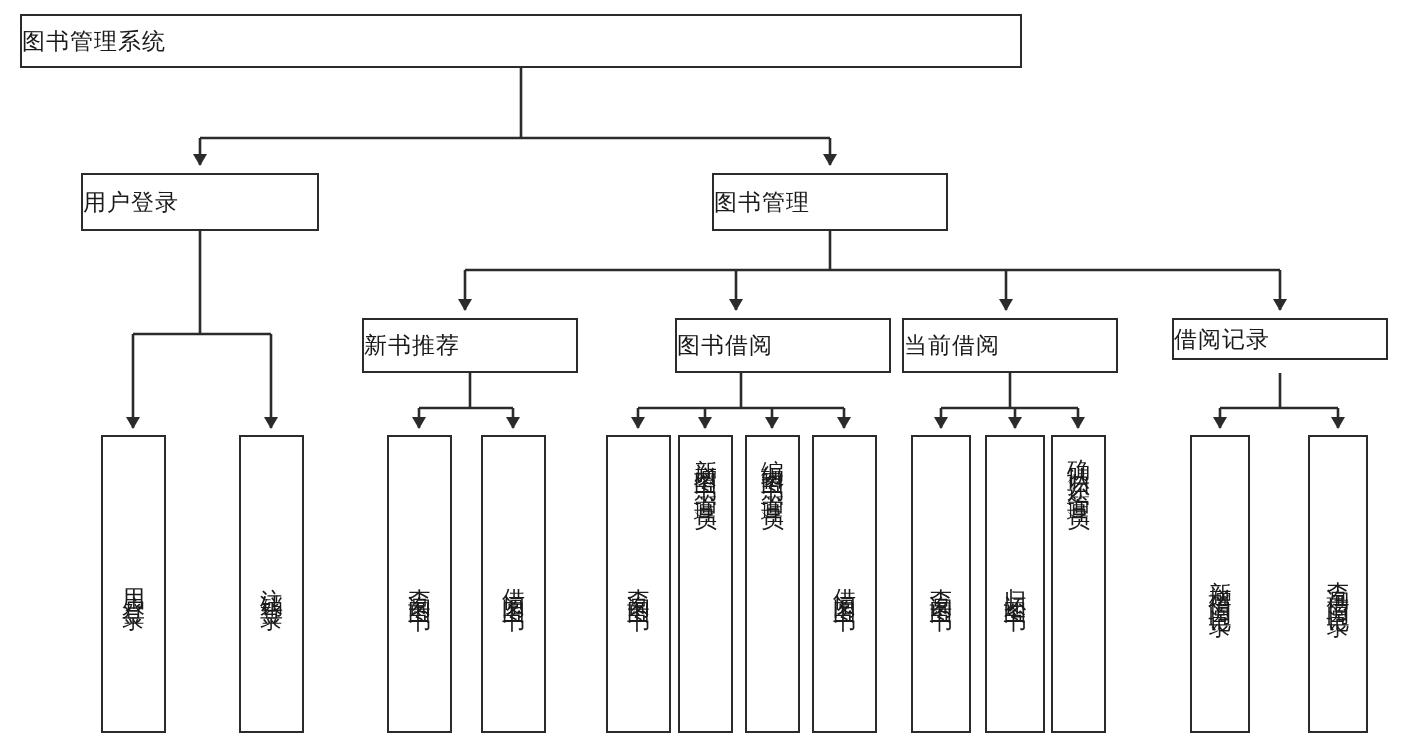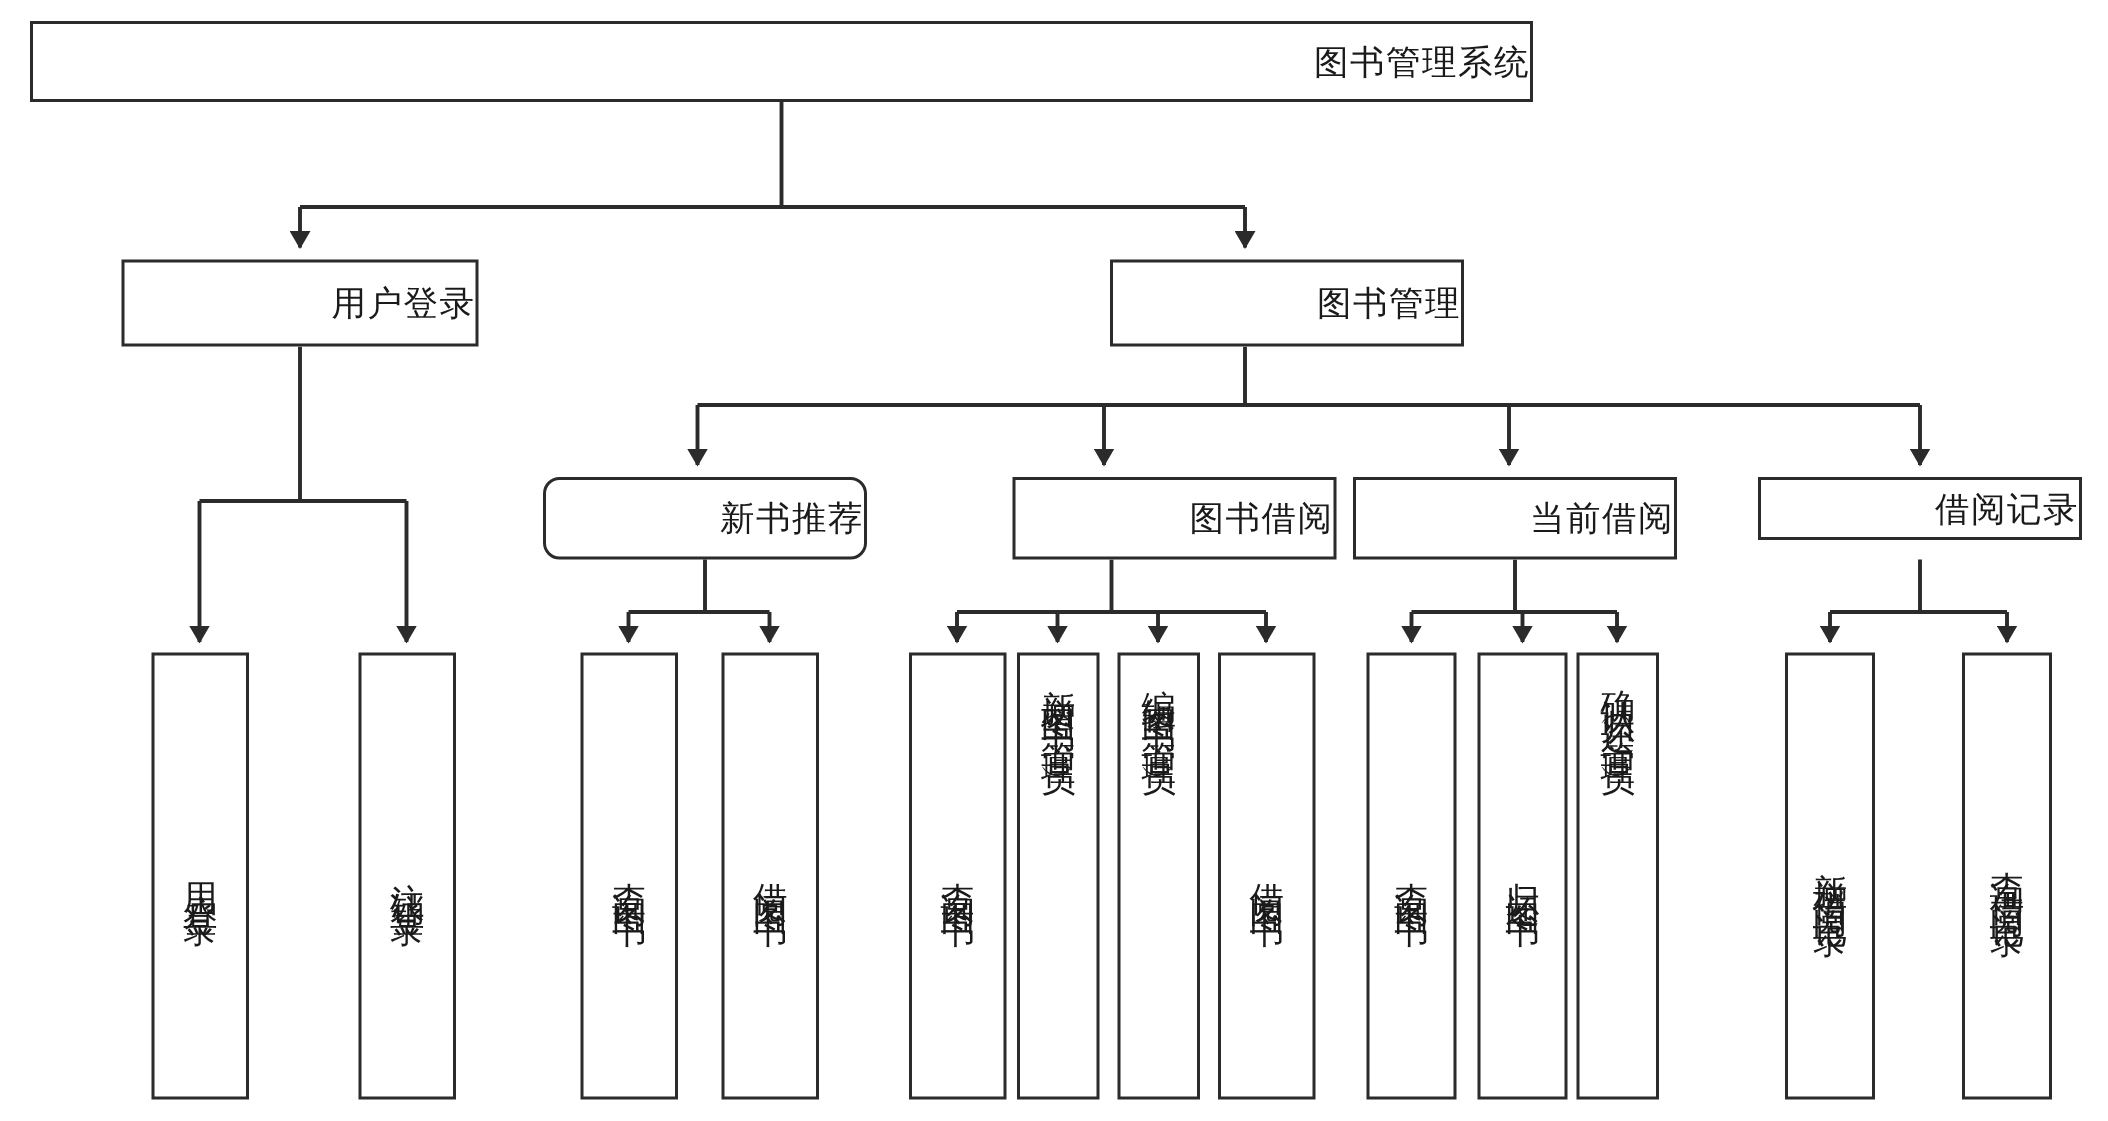--- a/index.html
+++ b/index.html
@@ -26,21 +26,21 @@
     height: 747px;
     pointer-events: none;
   }
   .node {
     position: absolute;
     box-sizing: border-box;
     background: #ffffff;
     border: 2px solid #2b2b2b;
     display: flex;
     align-items: center;
-    justify-content: flex-end;
+    justify-content: flex-start;
     color: #1a1a1a;
   }
   .node-label {
     font-size: 22px;
     line-height: 1.15;
     letter-spacing: 1px;
     white-space: nowrap;
     color: #1a1a1a;
   }
   
@@ -130,25 +130,25 @@
     </g>
   </svg>
 
   <div class="node h" style="left:20px; top:14px; width:1002px; height:54px;">
     <span class="node-label">图书管理系统</span>
   </div>
 
   <div class="node h" style="left:81px; top:173px; width:238px; height:58px;">
     <span class="node-label">用户登录</span>
   </div>
-  <div class="node h" style="left:712px; top:173px; width:236px; height:58px;margin-left:28px;">
+  <div class="node h" style="left:712px; top:173px; width:236px; height:58px;">
     <span class="node-label">图书管理</span>
   </div>
 
-  <div class="node h" style="left:362px; top:318px; width:216px; height:55px;border-radius:11px;">
+  <div class="node h" style="left:362px; top:318px; width:216px; height:55px;">
     <span class="node-label">新书推荐</span>
   </div>
   <div class="node h" style="left:633px; top:318px; width:216px; height:55px;margin-left:42px;">
     <span class="node-label">图书借阅</span>
   </div>
   <div class="node h" style="left:902px; top:318px; width:216px; height:55px;">
     <span class="node-label">当前借阅</span>
   </div>
   <div class="node h" style="left:1172px; top:318px; width:216px; height:42px;">
     <span class="node-label">借阅记录</span>

